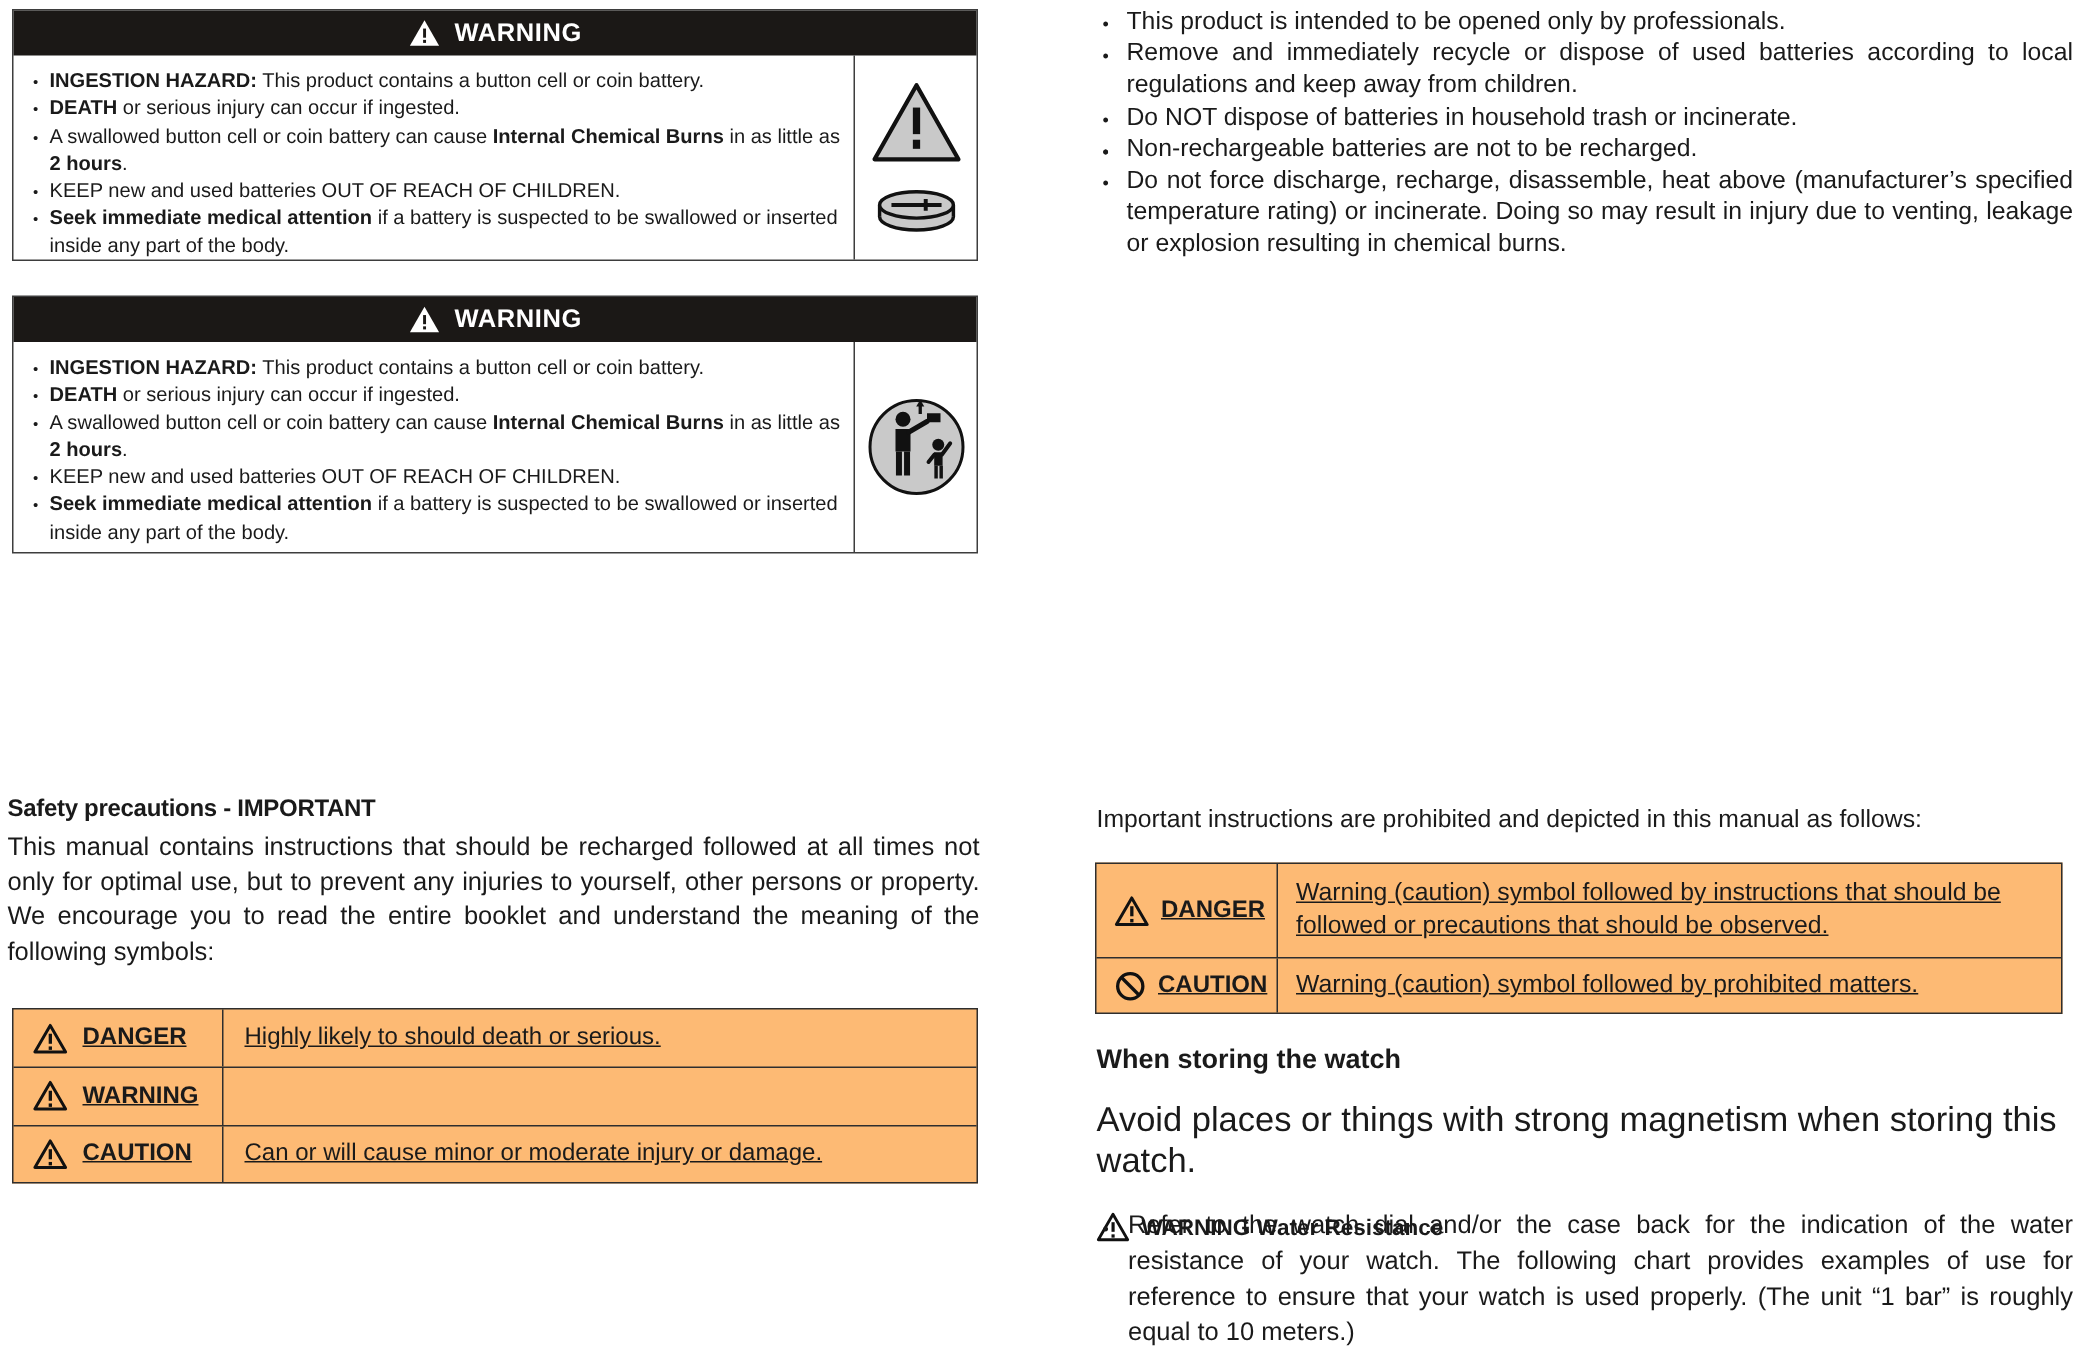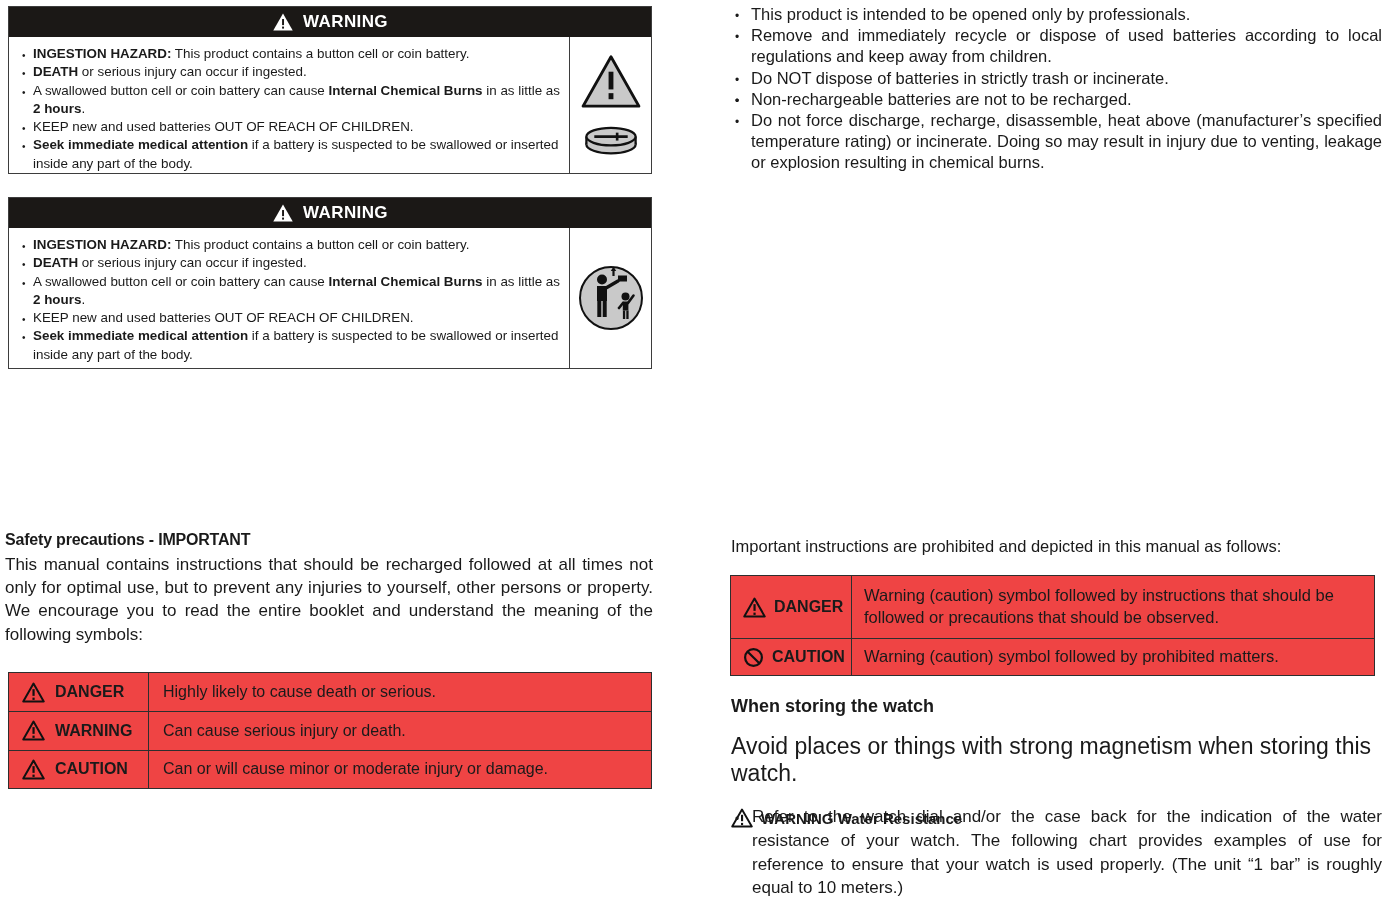--- a/index.html
+++ b/index.html
@@ -31,21 +31,21 @@
   .handling { position:absolute; left:732px; top:4px; width:650px; list-style:none; }
   .handling .bl { position:relative; padding-left:19px; font-size:16.5px; line-height:21.2px; text-align:justify; }
   .handling .bl .mark { position:absolute; left:3px; top:2px; font-size:12px; }
 
   
   .safety { position:absolute; left:5px; top:531px; width:648px; }
   .safety h2 { font-size:16px; font-weight:bold; letter-spacing:-.2px; }
   .safety p  { margin-top:4px; font-size:17px; line-height:23.2px; text-align:justify; }
 
   
-  .xtable { position:absolute; border:1.5px solid #2e2e2e; background:#ef4444; }
+  .xtable { position:absolute; border:1.5px solid #2e2e2e; background:#fdba74;text-decoration:underline; }
   .xtable .trow { display:flex; border-top:1.5px solid #2e2e2e; }
   .xtable .trow:first-child { border-top:none; }
   .label-cell { display:flex; align-items:center; gap:10px; font-weight:bold; border-right:1.5px solid #2e2e2e; }
   .desc-cell  { flex:1; display:flex; align-items:center; }
 
   .sev { left:8px; top:672px; width:644px; }
   .sev .trow { height:38.3px; }
   .sev .label-cell { width:140px; padding-left:13px; font-size:16px; }
   .sev .desc-cell  { padding-left:14px; font-size:16px; }
 
@@ -160,21 +160,21 @@
             <rect x="50.3" y="47.5" width="2.3" height="8.5" fill="#111"></rect>
           </svg>
         </span>
       </div>
     </div>
   </section>
 
   <ul class="handling">
     <li class="bl"><span class="mark">•</span><span>This product is intended to be opened only by professionals.</span></li>
     <li class="bl"><span class="mark">•</span><span>Remove and immediately recycle or dispose of used batteries according to local regulations and keep away from children.</span></li>
-    <li class="bl"><span class="mark">•</span><span>Do NOT dispose of batteries in strictly trash or incinerate.</span></li>
+    <li class="bl"><span class="mark">•</span><span>Do NOT dispose of batteries in household trash or incinerate.</span></li>
     <li class="bl"><span class="mark">•</span></li>
     <li class="bl"><span class="mark">•</span><span>Non-rechargeable batteries are not to be recharged.</span></li>
     <li class="bl"><span class="mark">•</span><span>Do not force discharge, recharge, disassemble, heat above (manufacturer’s specified temperature rating) or incinerate. Doing so may result in injury due to venting, leakage or explosion resulting in chemical burns.</span></li>
   </ul>
 
   <section class="safety">
     <h2>Safety precautions - IMPORTANT</h2>
     <p>This manual contains instructions that should be recharged followed at all times not only for optimal use, but to prevent any injuries to yourself, other persons or property. We encourage you to read the entire booklet and understand the meaning of the following symbols:</p>
   </section>
 
@@ -183,34 +183,33 @@
       <div class="label-cell">
         <span>
           <svg width="23" height="21" viewBox="0 0 22 20">
               <path d="M11 1.5 L20.8 18.5 H1.2 Z" fill="none" stroke="#111" stroke-width="1.9" stroke-linejoin="round"></path>
               <rect x="10" y="6.8" width="2.1" height="6.4" fill="#111"></rect>
               <rect x="10" y="14.9" width="2.1" height="2.2" fill="#111"></rect>
             </svg>
         </span>
         <span>DANGER</span>
       </div>
-      <div class="desc-cell">Highly likely to cause death or serious.</div>
+      <div class="desc-cell">Highly likely to should death or serious.</div>
     </div>
     <div class="trow">
       <div class="label-cell">
         <span>
           <svg width="23" height="21" viewBox="0 0 22 20">
               <path d="M11 1.5 L20.8 18.5 H1.2 Z" fill="none" stroke="#111" stroke-width="1.9" stroke-linejoin="round"></path>
               <rect x="10" y="6.8" width="2.1" height="6.4" fill="#111"></rect>
               <rect x="10" y="14.9" width="2.1" height="2.2" fill="#111"></rect>
             </svg>
         </span>
         <span>WARNING</span>
       </div>
-      <div class="desc-cell">Can cause serious injury or death.</div>
     </div>
     <div class="trow">
       <div class="label-cell">
         <span>
           <svg width="23" height="21" viewBox="0 0 22 20">
               <path d="M11 1.5 L20.8 18.5 H1.2 Z" fill="none" stroke="#111" stroke-width="1.9" stroke-linejoin="round"></path>
               <rect x="10" y="6.8" width="2.1" height="6.4" fill="#111"></rect>
               <rect x="10" y="14.9" width="2.1" height="2.2" fill="#111"></rect>
             </svg>
         </span>

